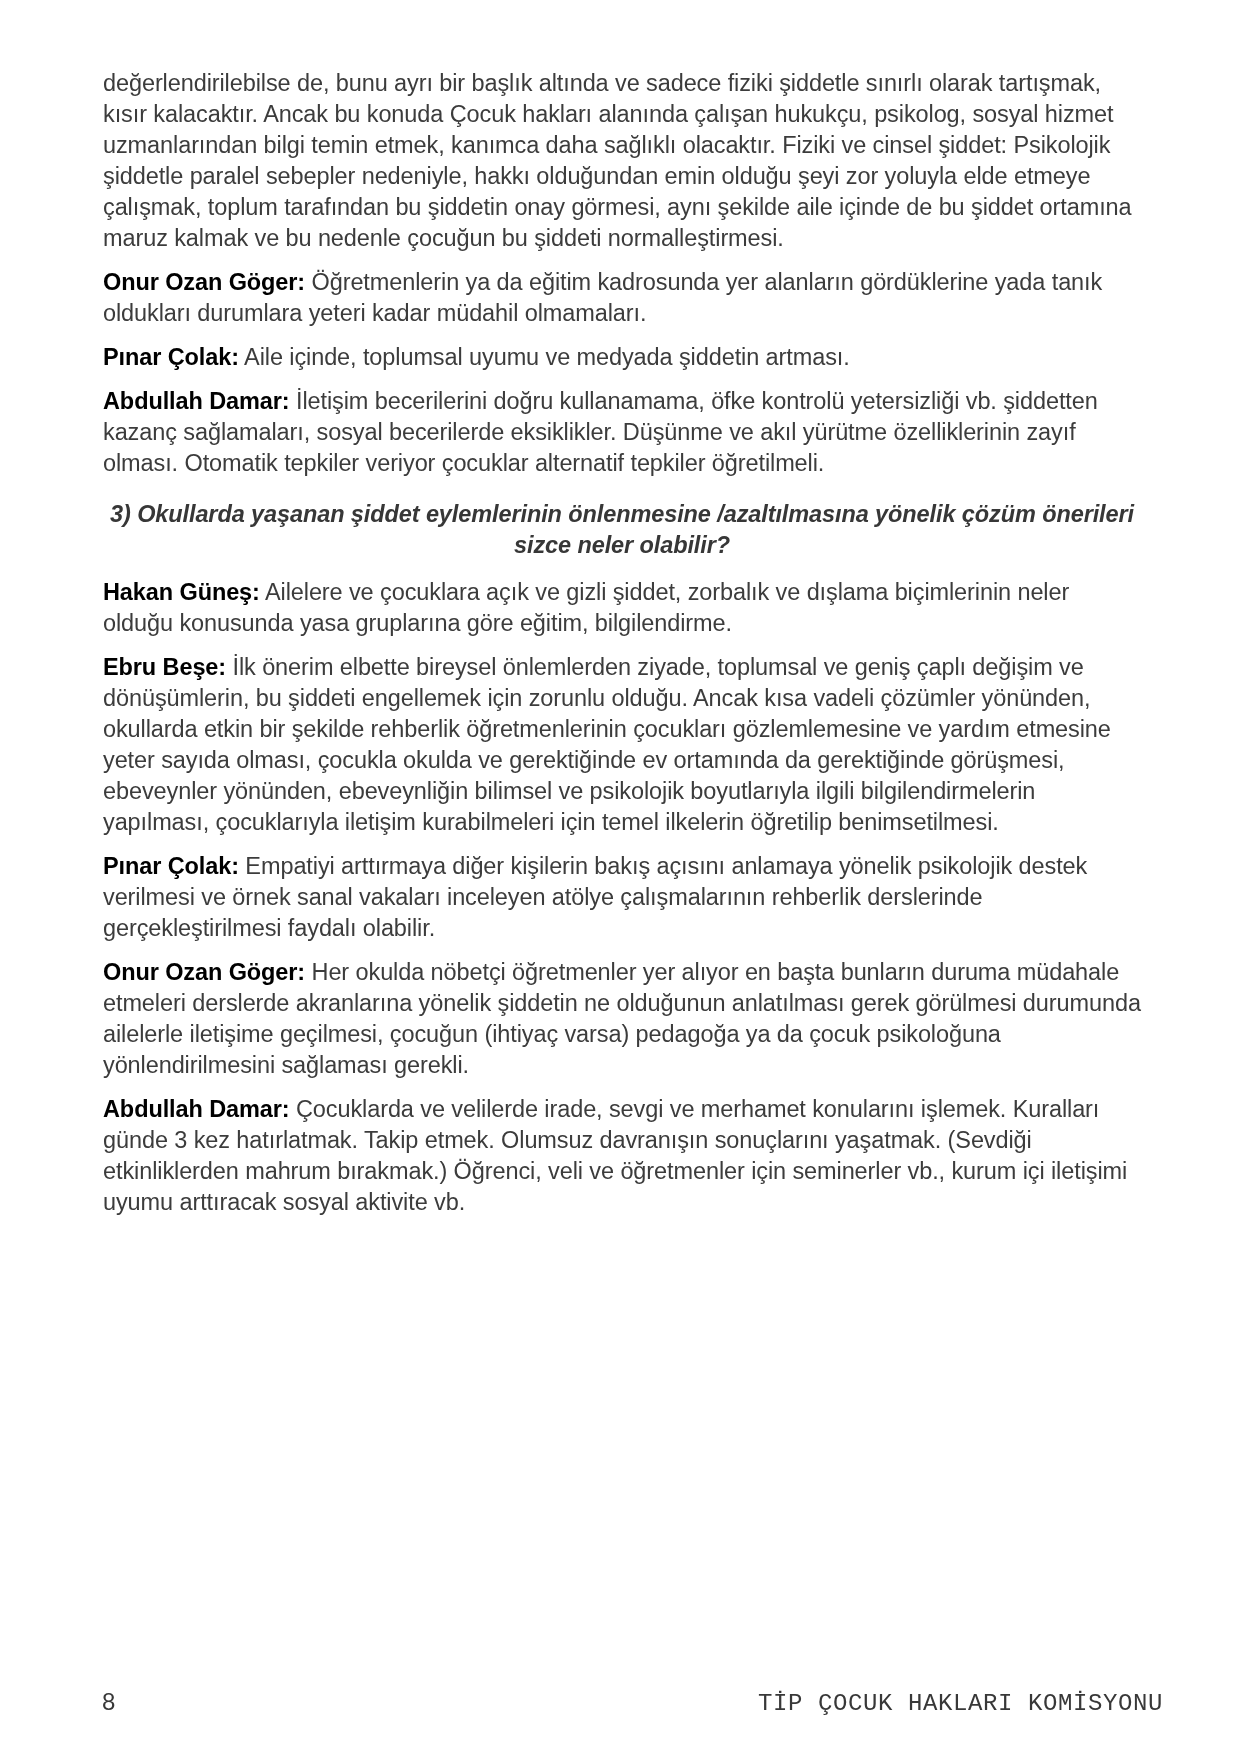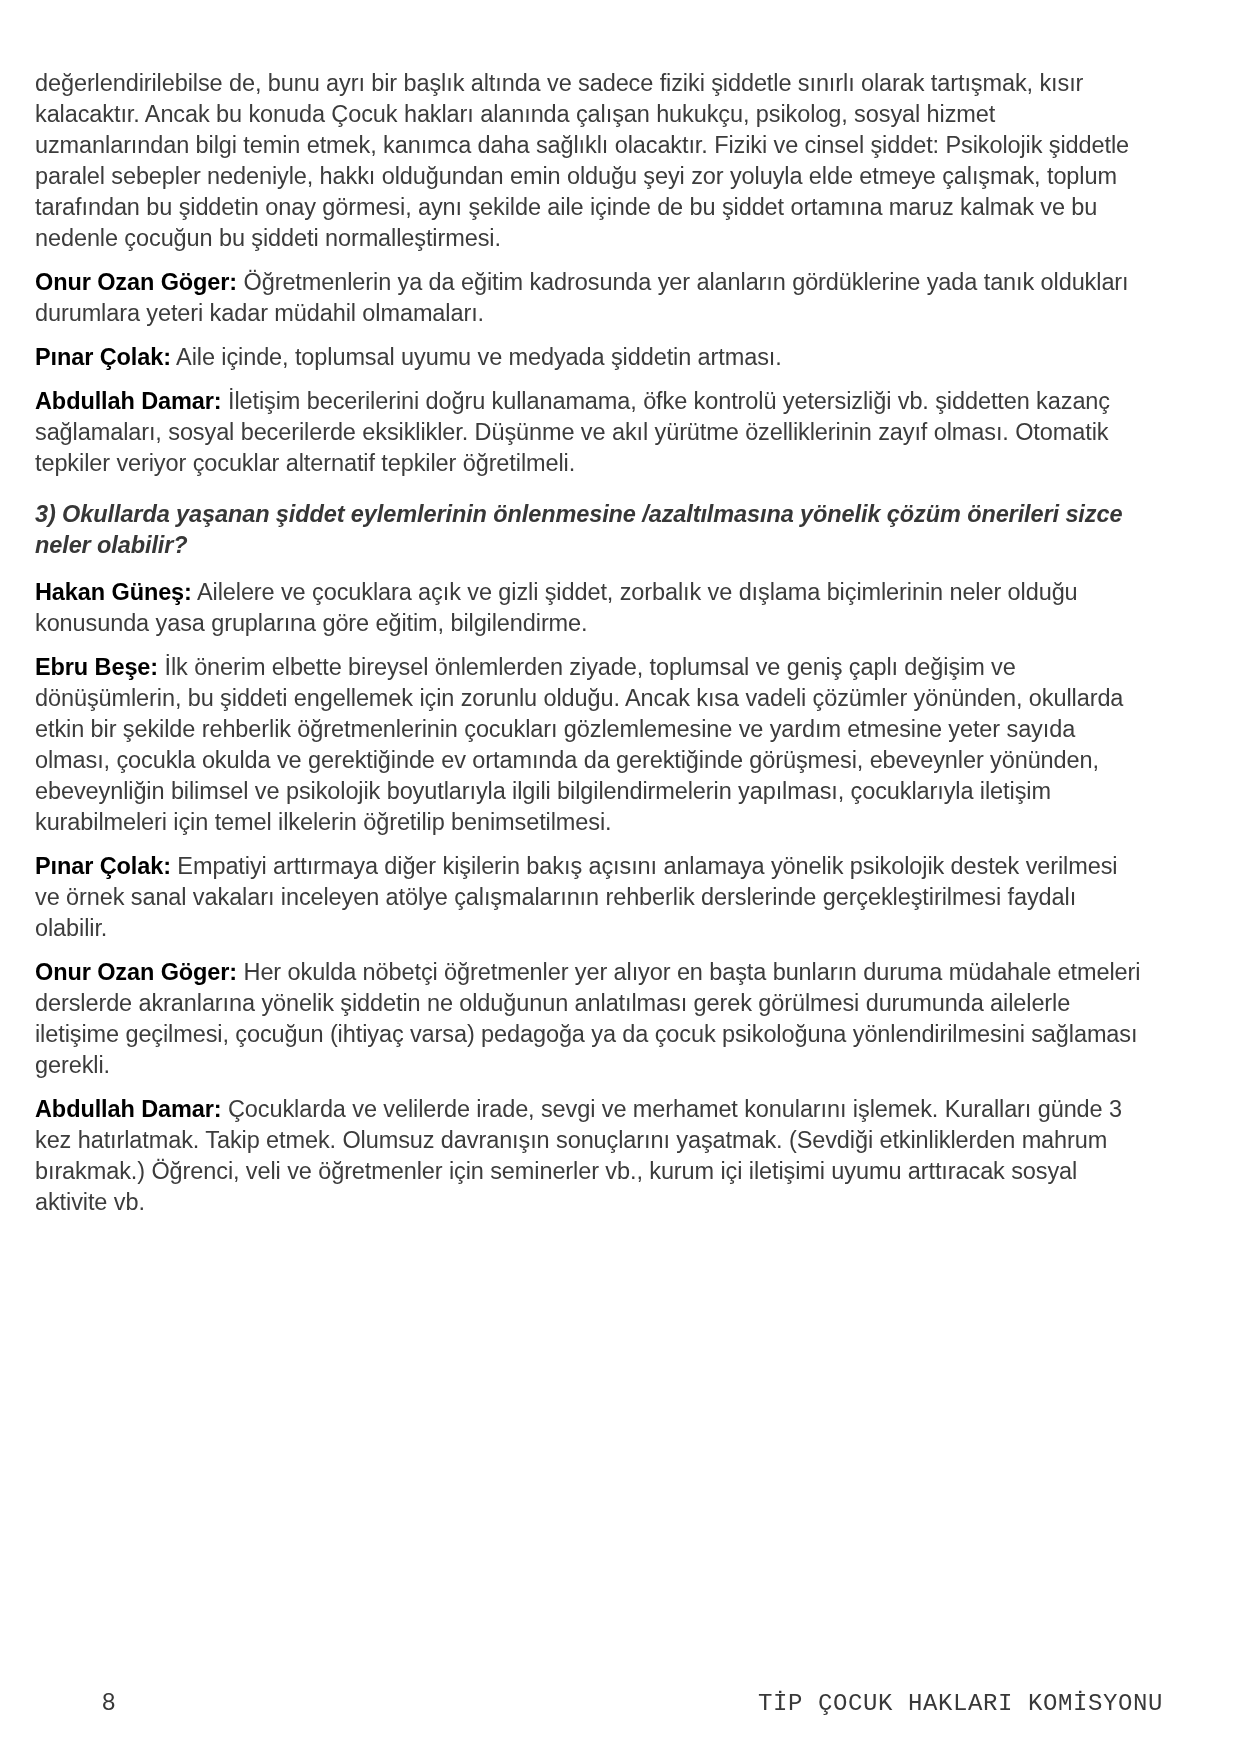--- a/index.html
+++ b/index.html
@@ -11,39 +11,40 @@
     position: relative;
     width: 1241px;
     height: 1754px;
     margin: 0 auto;
     background: #ffffff;
     font-family: "Liberation Sans", "DejaVu Sans", sans-serif;
     color: #3c3c3c;
     overflow: hidden;
   }
   .content {
-    padding: 68px 100px 0 35px;
+    padding: 68px 100px 0 103px;
     font-size: 23.5px;
     line-height: 31px;
     letter-spacing: -0.1px;
     text-align: left;
   }
   .content p {
     margin: 0 0 13px 0;
   }
   .content p .speaker {
     font-weight: 700;
     color: #000000;
   }
   .content p.question {
     font-weight: 700;
     font-style: italic;
     margin-top: 20px;
     margin-bottom: 16px;
     color: #373737;
+    text-align: center;
   }
   .footer {
     position: absolute;
     top: 1688px;
     left: 0;
     right: 0;
     display: flex;
     justify-content: space-between;
     align-items: baseline;
     padding-left: 102px;

